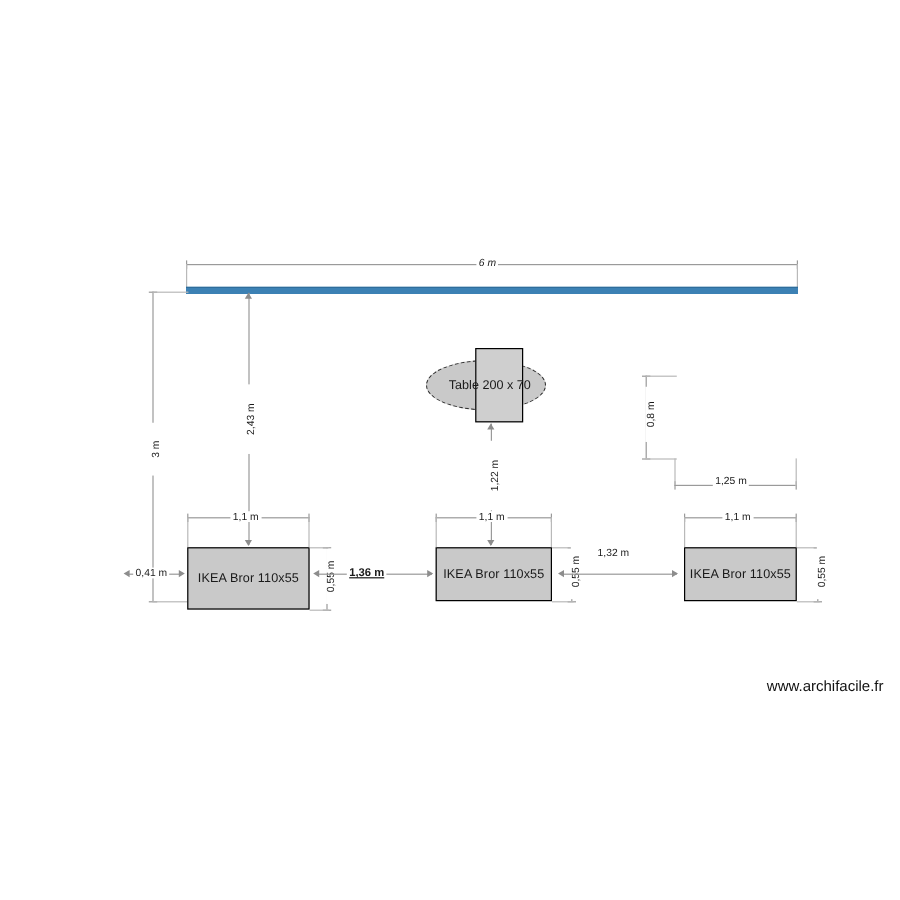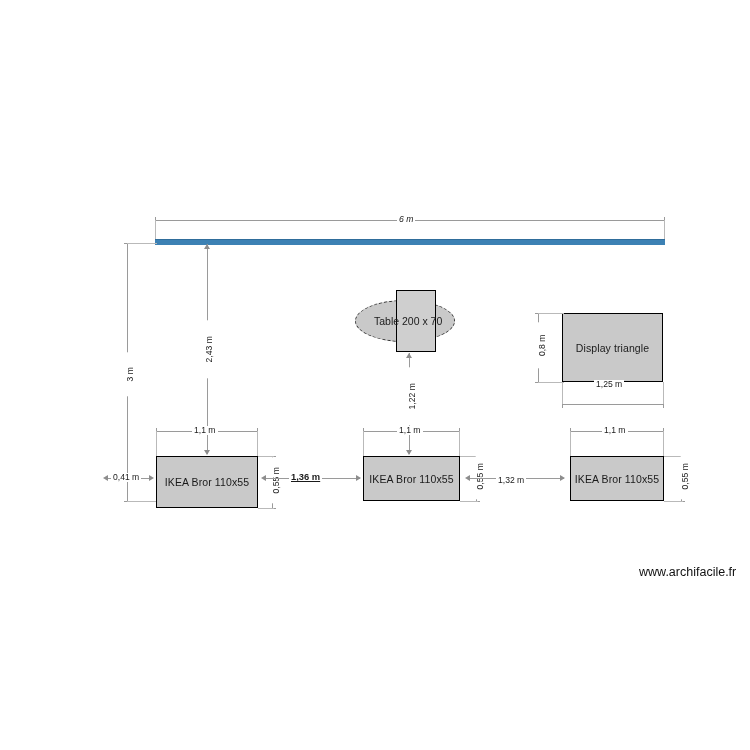--- a/index.html
+++ b/index.html
@@ -147,37 +147,34 @@
 
   <div class="ellipse" style="left:355px; top:300px; width:100px; height:42px;"></div>
   <div class="table-rect" style="left:396px; top:290px; width:40px; height:62px;"></div>
   <div class="table-label" style="left:374px; top:315px;">Table 200 x 70</div>
 
   <div class="dim-v" style="left:409px; top:353px; height:101px;"></div>
   <div class="arrow arrow-u" style="left:406px; top:353px;"></div>
   <div class="arrow arrow-d" style="left:406px; top:450px;"></div>
   <div class="dim-label vert" style="left:383px; top:392px; width:54px; text-align:center;">1,22 m</div>
 
-  <div class="box" style="left:562px; top:313px; width:101px; height:69px;">
-    <span class="box-label">Display triangle</span>
-  </div>
 
   <div class="dim-v" style="left:538px; top:313px; height:69px;"></div>
   <div class="tick-h" style="left:535px; top:313px;"></div>
   <div class="tick-h" style="left:535px; top:382px;"></div>
   <div class="ext ext-h" style="left:538px; top:313px; width:26px;"></div>
   <div class="ext ext-h" style="left:538px; top:382px; width:26px;"></div>
   <div class="dim-label vert" style="left:519px; top:341px; width:42px; text-align:center;">0,8 m</div>
 
   <div class="dim-h" style="left:562px; top:404px; width:101px;"></div>
   <div class="tick-v" style="left:562px; top:401px;"></div>
   <div class="tick-v" style="left:663px; top:401px;"></div>
   <div class="ext ext-v" style="left:562px; top:382px; height:22px;"></div>
   <div class="ext ext-v" style="left:663px; top:382px; height:22px;"></div>
-  <div class="dim-label" style="left:594px; top:380px;">1,25 m</div>
+  <div class="dim-label" style="left:594px; top:396px;">1,25 m</div>
 
   <div class="box" style="left:156px; top:456px; width:102px; height:52px;">
     <span class="box-label">IKEA Bror 110x55</span>
   </div>
 
   <div class="dim-h" style="left:156px; top:431px; width:102px;"></div>
   <div class="tick-v" style="left:156px; top:428px;"></div>
   <div class="tick-v" style="left:257px; top:428px;"></div>
   <div class="ext ext-v" style="left:156px; top:431px; height:25px;"></div>
   <div class="ext ext-v" style="left:257px; top:431px; height:25px;"></div>
@@ -214,21 +211,21 @@
   <div class="dim-v" style="left:476px; top:456px; height:45px;"></div>
   <div class="tick-h" style="left:473px; top:456px;"></div>
   <div class="tick-h" style="left:473px; top:501px;"></div>
   <div class="ext ext-h" style="left:460px; top:456px; width:18px;"></div>
   <div class="ext ext-h" style="left:460px; top:501px; width:18px;"></div>
   <div class="dim-label vert" style="left:457px; top:472px; width:42px; text-align:center;">0,55 m</div>
 
   <div class="dim-h" style="left:468px; top:478px; width:96px;"></div>
   <div class="arrow arrow-l" style="left:465px; top:475px;"></div>
   <div class="arrow arrow-r" style="left:560px; top:475px;"></div>
-  <div class="dim-label" style="left:496px; top:476px;">1,32 m</div>
+  <div class="dim-label" style="left:496px; top:456px;">1,32 m</div>
 
   <div class="box" style="left:570px; top:456px; width:94px; height:45px;">
     <span class="box-label">IKEA Bror 110x55</span>
   </div>
 
   <div class="dim-h" style="left:570px; top:431px; width:94px;"></div>
   <div class="tick-v" style="left:570px; top:428px;"></div>
   <div class="tick-v" style="left:663px; top:428px;"></div>
   <div class="ext ext-v" style="left:570px; top:431px; height:25px;"></div>
   <div class="ext ext-v" style="left:663px; top:431px; height:25px;"></div>

